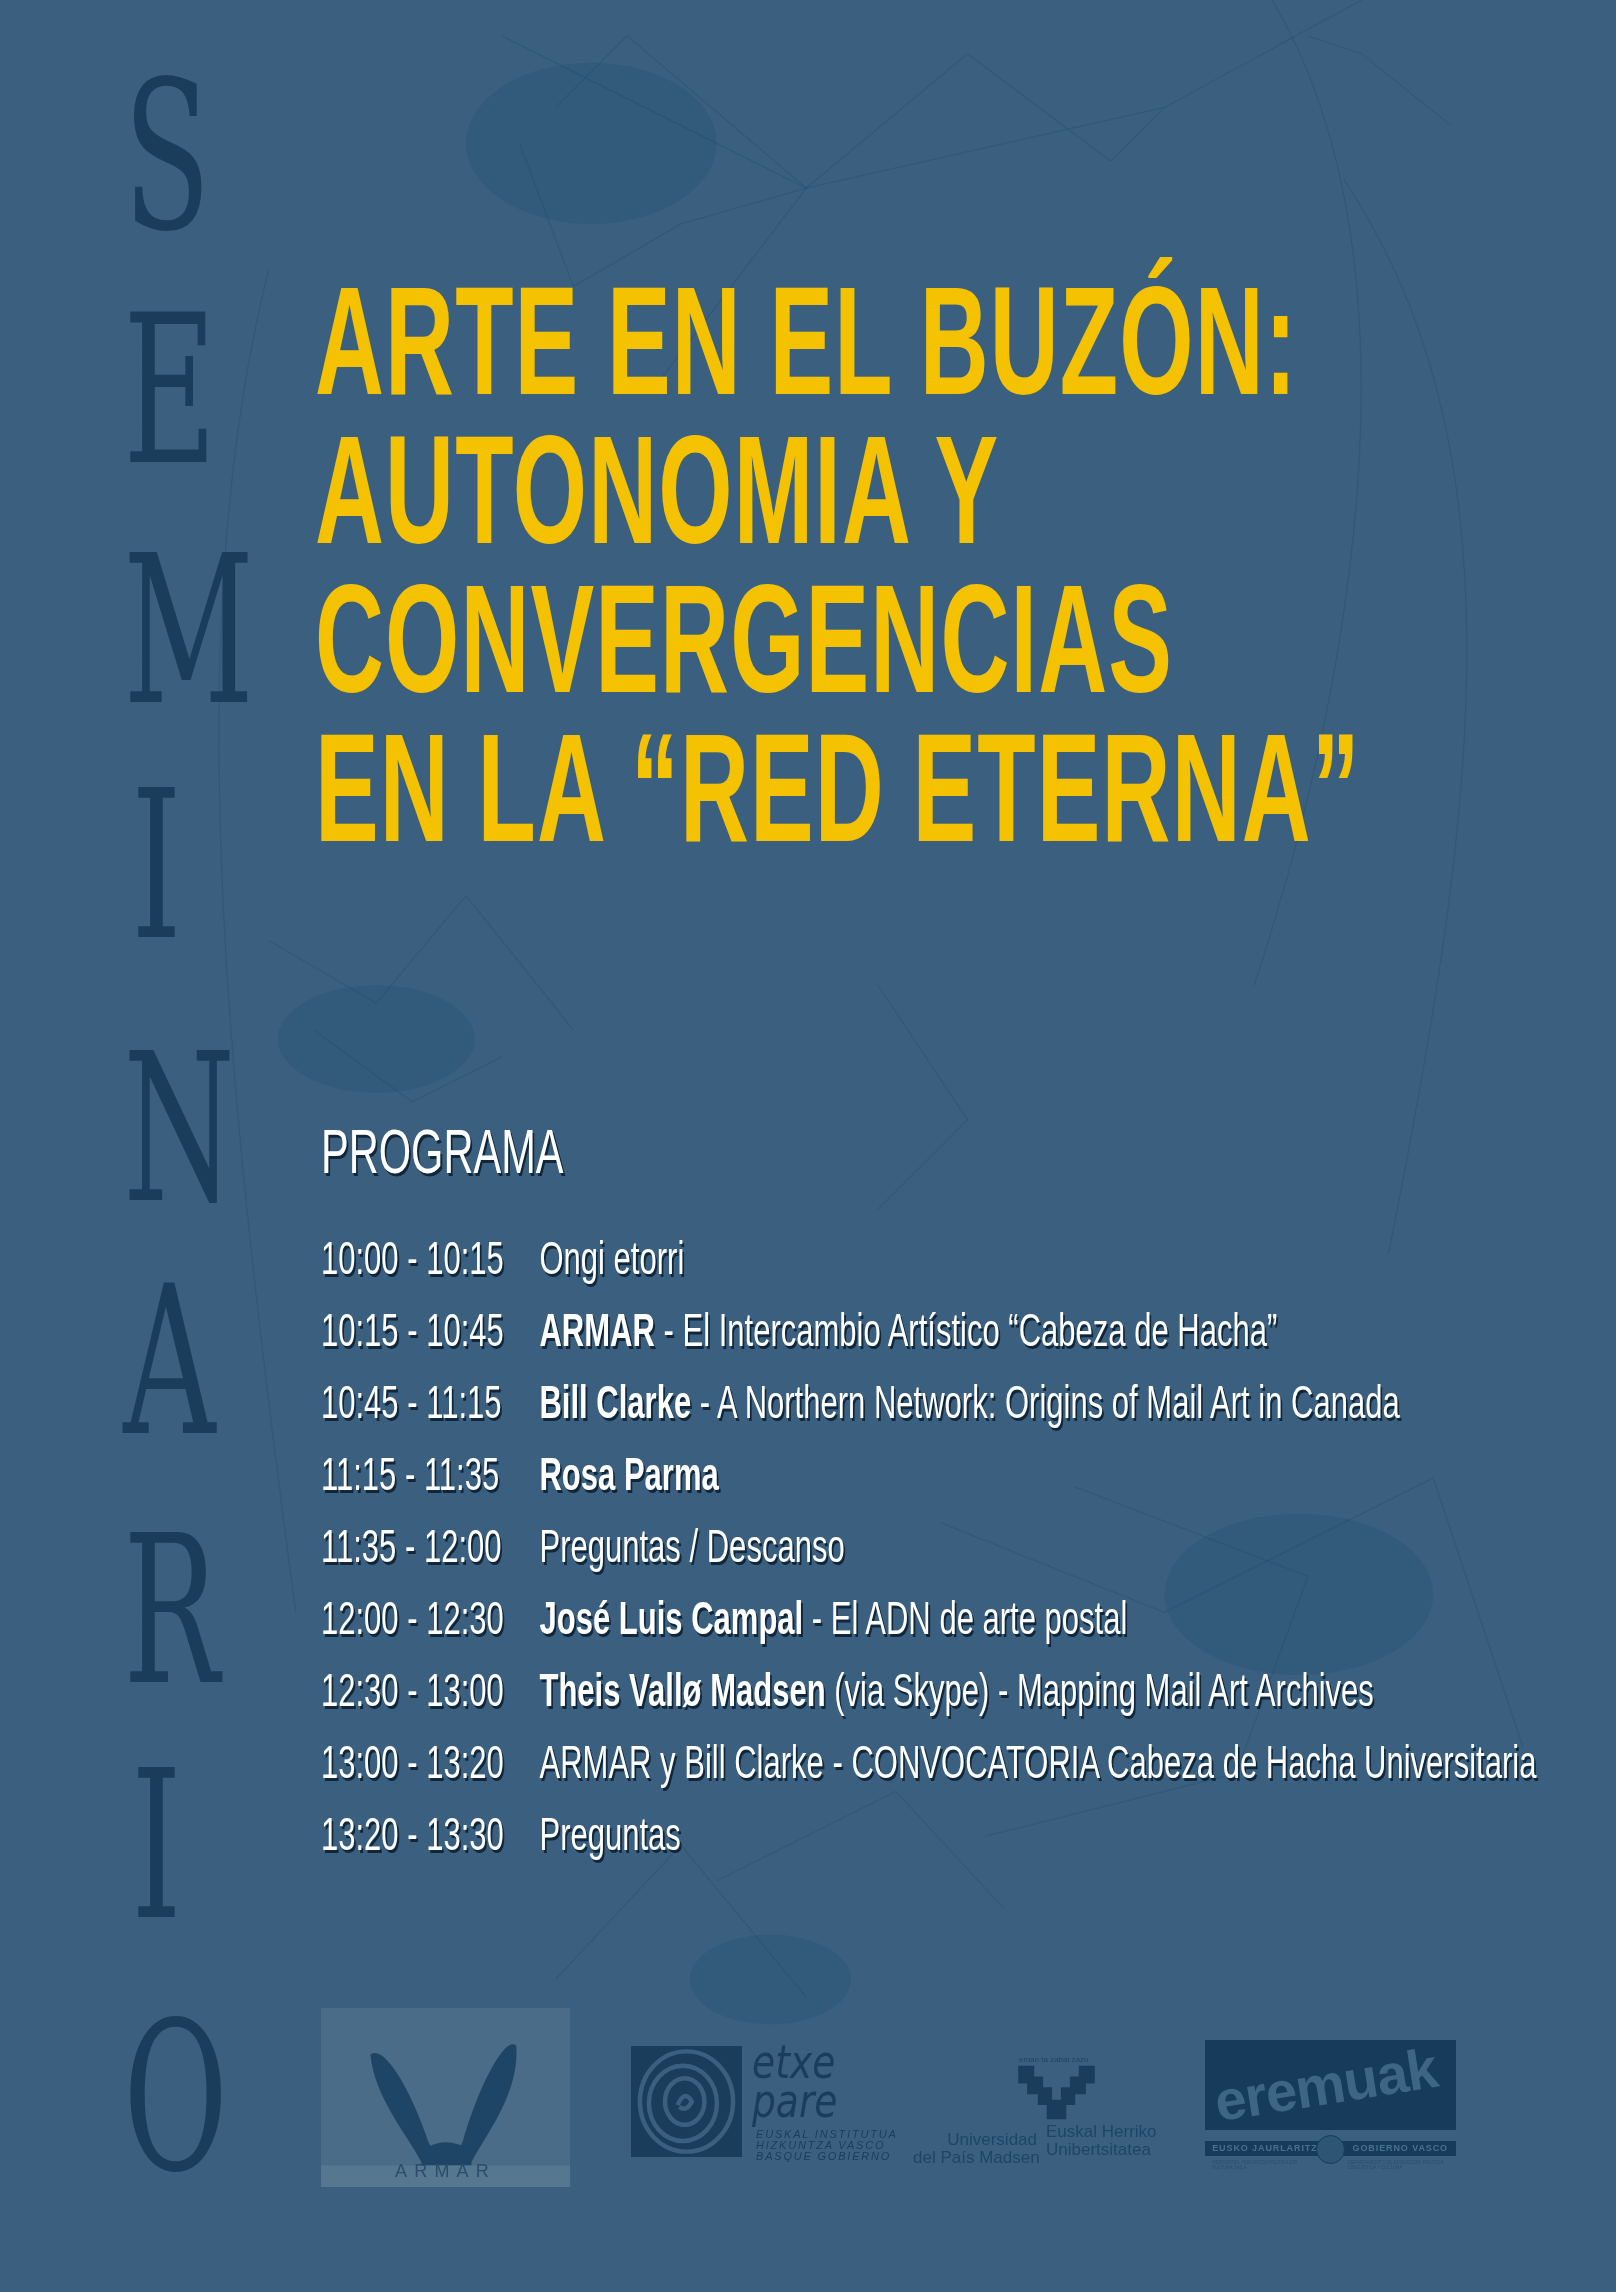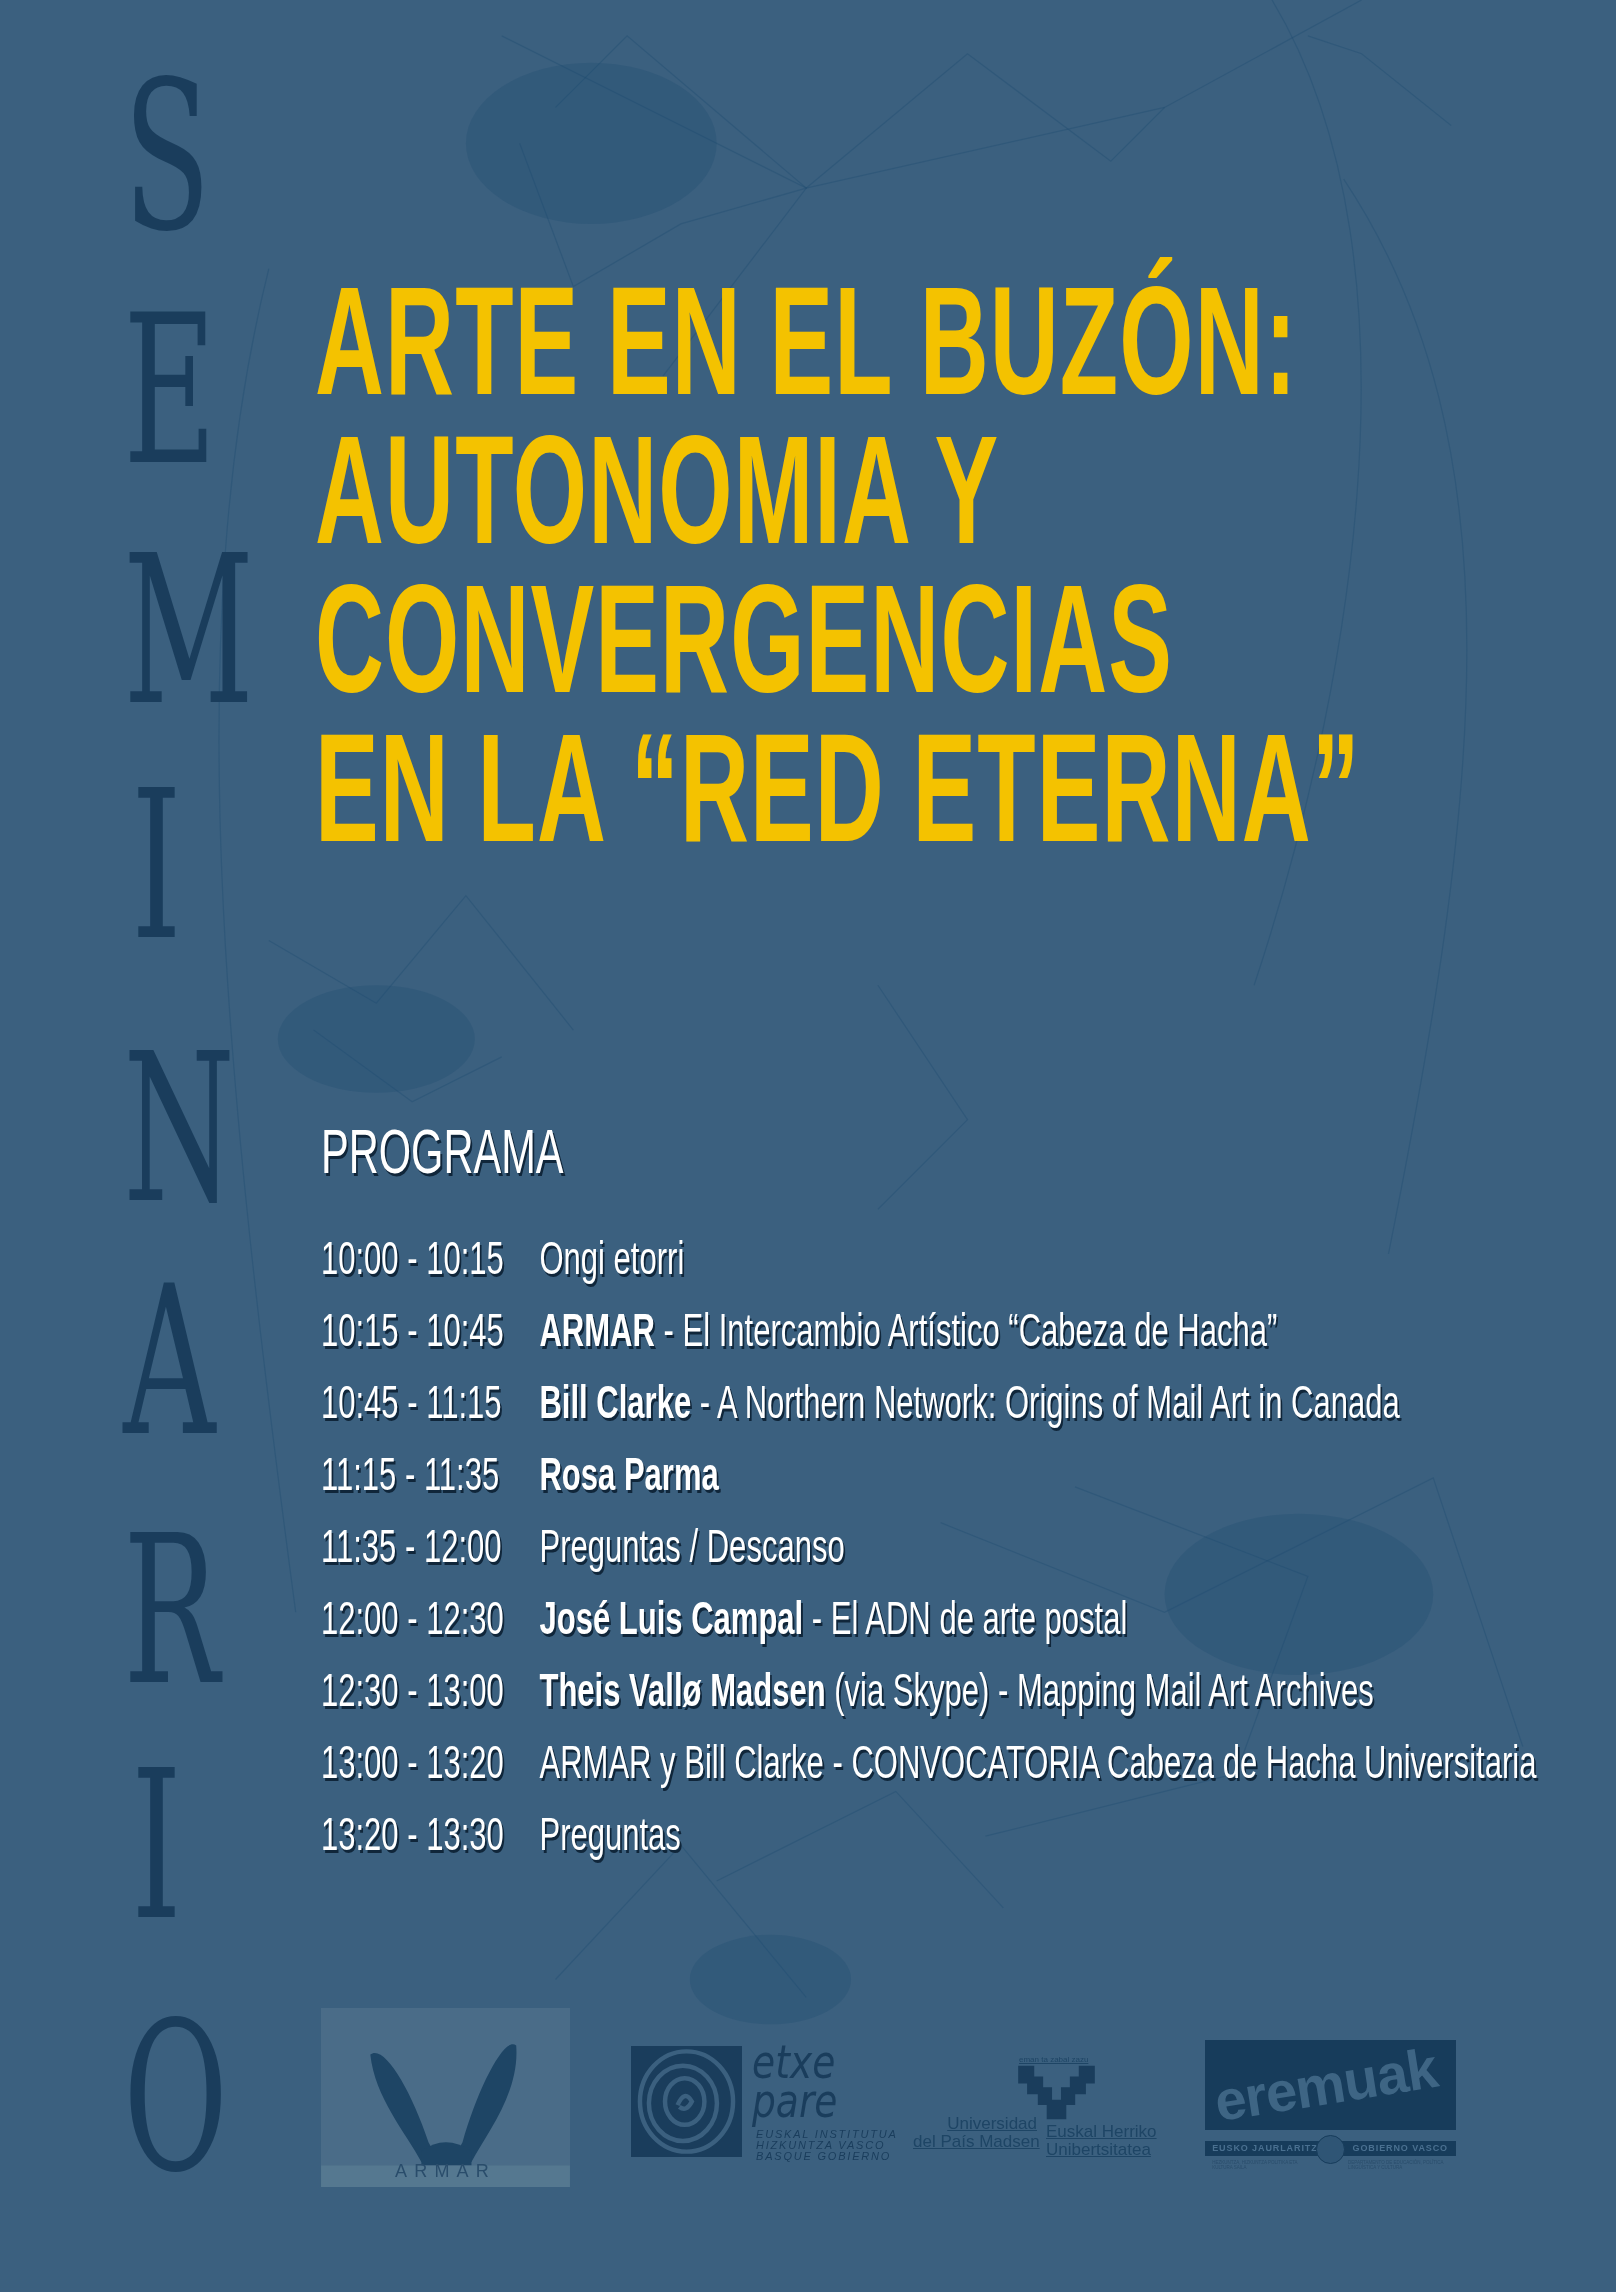--- a/index.html
+++ b/index.html
@@ -52,21 +52,21 @@
       position:absolute; left:121px; font-family:"DejaVu Sans", sans-serif;
       color:#1a3d5c; font-size:47px; line-height:41px; transform:scaleX(0.8);
       transform-origin:left top;
     }
     .etxepare-logo .sub {
       position:absolute; left:125px; color:#1a3d5c; font-size:11px; letter-spacing:1.8px;
       white-space:nowrap;
     }
     .ehu-logo { left:913px; top:2051px; width:269px; height:107px; }
     .ehu-logo .txt {
-      position:absolute; color:#1e4565; font-size:17px; line-height:18px; white-space:nowrap;text-decoration:underline;
+      position:absolute; color:#1e4565; font-size:17px; line-height:18px; white-space:nowrap;
     }
     .eremuak-logo { left:1205px; top:2040px; width:251px; height:125px; }
     .eremuak-logo .box {
       position:absolute; left:0; top:0; width:251px; height:90px; background:#173c5b;
       overflow:hidden;
     }
     .eremuak-logo .brand {
       position:absolute; left:5.4px; top:30px; color:#3e6584; font-weight:bold; font-size:56px;
       transform:rotate(-9deg); transform-origin:left top; letter-spacing:-0.9px;
     }
@@ -188,21 +188,21 @@
     <div class="sub" style="top:82px">EUSKAL INSTITUTUA</div>
     <div class="sub" style="top:93px">HIZKUNTZA VASCO</div>
     <div class="sub" style="top:104px">BASQUE GOBIERNO</div>
   </div>
 
   <div class="logo ehu-logo">
     <div class="txt" style="left:106px;top:0;font-size:8px">eman ta zabal zazu</div>
     <svg width="81" height="57" viewBox="0 0 90 64" style="position:absolute;left:103px;top:12.5px">
       <path d="M2 2 H20 V14 H30 V26 H40 V40 H50 V26 H60 V14 H70 V2 H88 V22 H78 V34 H66 V46 H56 V62 H34 V46 H24 V34 H12 V22 H2 Z" fill="#1a3d5c"></path>
     </svg>
-    <div class="txt" style="left:0;top:64px;text-align:right;width:124px">
+    <div class="txt" style="left:0;top:80px;text-align:right;width:124px">
       <span>Universidad</span><br>
       <span>del País Madsen</span>
     </div>
     <div class="txt" style="left:133px;top:72px">
       <span>Euskal Herriko</span><br>
       <span>Unibertsitatea</span>
     </div>
   </div>
 
   <div class="logo eremuak-logo">

